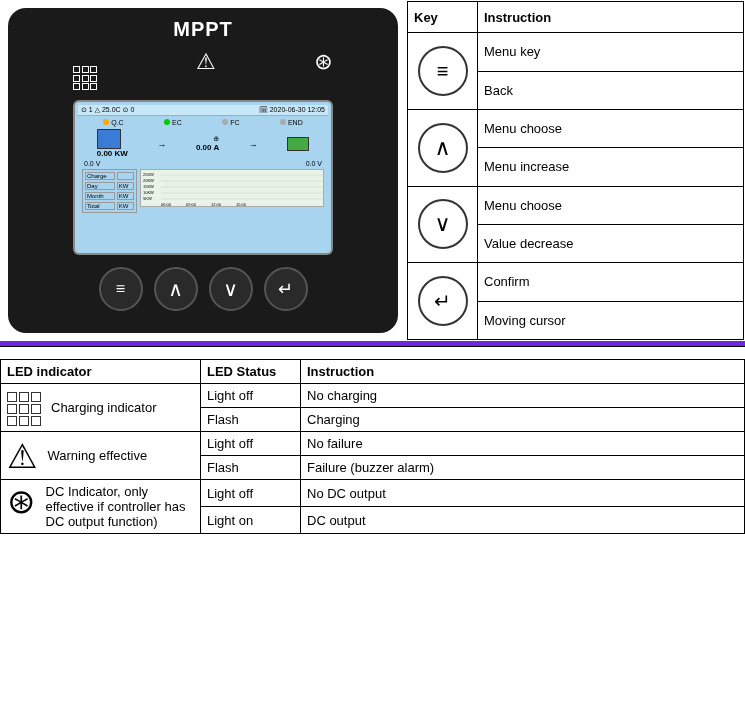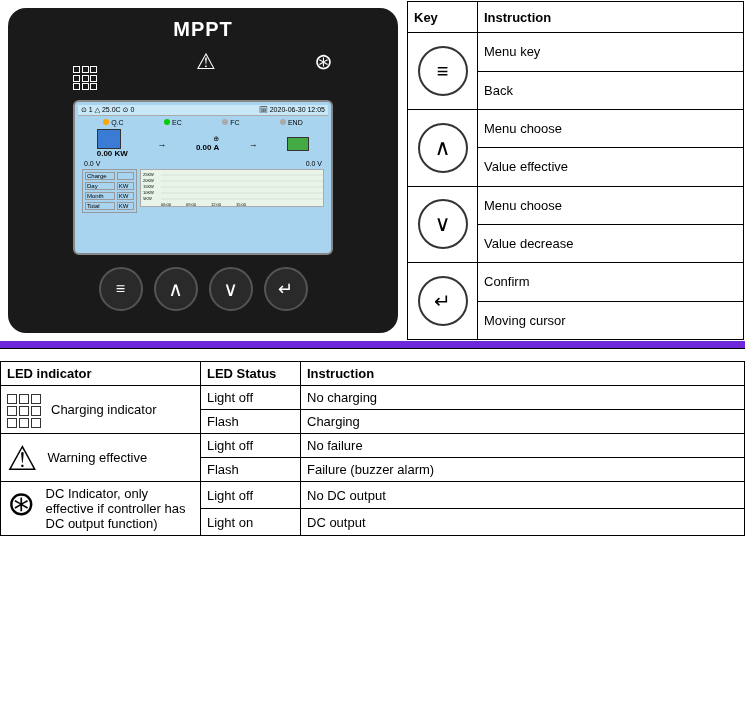--- a/index.html
+++ b/index.html
@@ -8,21 +8,21 @@
       font-size: 13px;
       background: #fff;
       width: 745px;
       min-height: 713px;
     }
 
     
     .top-section {
       display: flex;
       width: 745px;
-      border-bottom: 7px solid #6d28d9;
+      border-bottom: 5px solid #6d28d9;
     }
 
     
     .device-panel {
       width: 390px;
       background: #1a1a1a;
       border-radius: 18px;
       margin: 8px;
       padding: 10px 16px 14px;
       display: flex;
@@ -413,21 +413,21 @@
           <td>Back</td>
         </tr>
 
         <tr>
           <td class="key-icon-cell" rowspan="2">
             <div class="key-circle" style="font-size:22px;">∧</div>
           </td>
           <td>Menu choose</td>
         </tr>
         <tr>
-          <td>Value effective</td>
+          <td>Menu increase</td>
         </tr>
 
         <tr>
           <td class="key-icon-cell" rowspan="2">
             <div class="key-circle" style="font-size:22px;">∨</div>
           </td>
           <td>Menu choose</td>
         </tr>
         <tr>
           <td>Value decrease</td>

